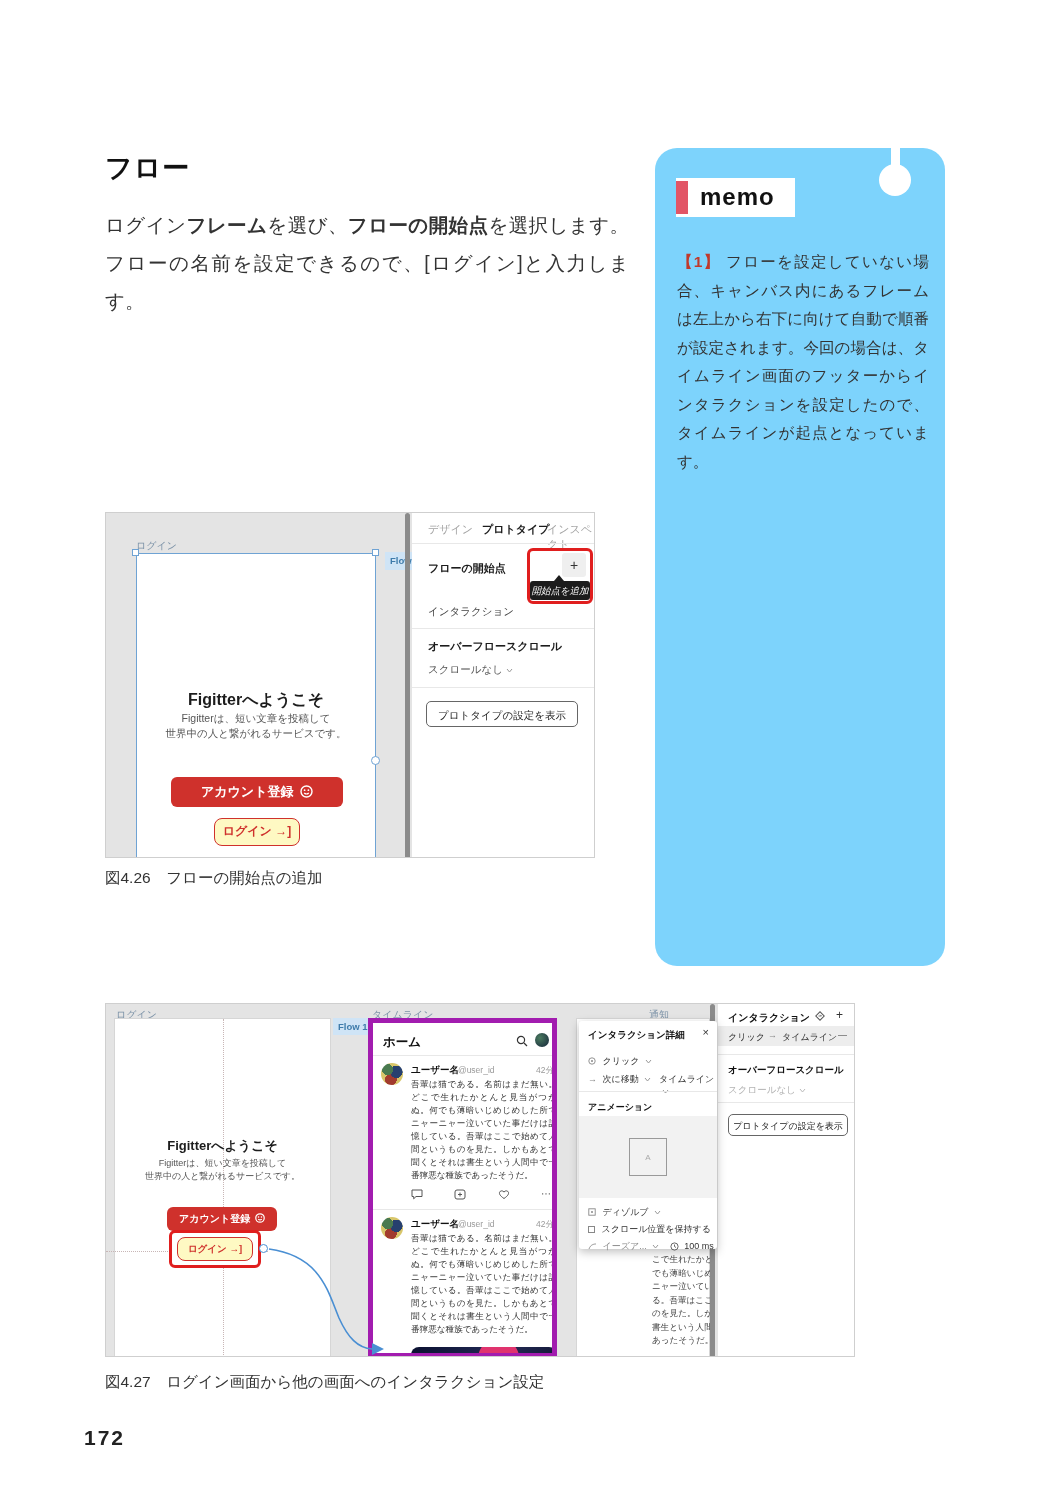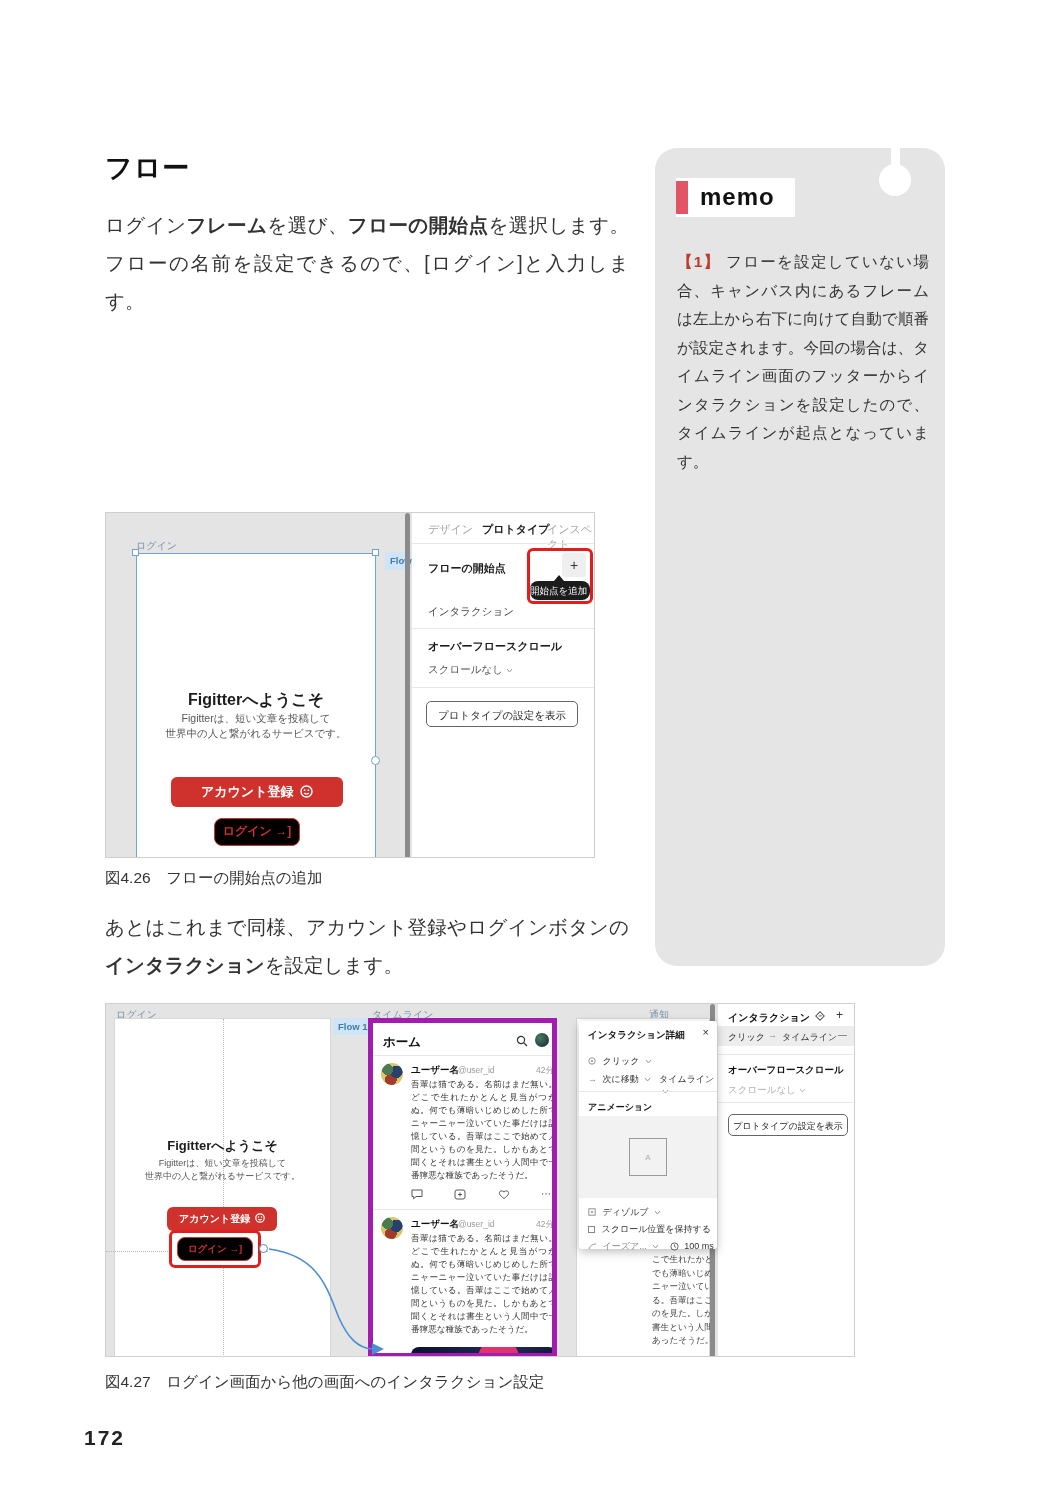--- a/index.html
+++ b/index.html
@@ -10,21 +10,21 @@
 
   
   .heading{left:105px;top:150px;font-size:27px;font-weight:bold;color:#111;letter-spacing:1px;}
   .bodycopy{left:105px;top:206px;width:524px;font-size:19.5px;line-height:38px;text-align:justify;color:#333;}
   .bodycopy p{margin:0;}
   .refsup{color:#c0392b;font-size:12px;vertical-align:super;font-weight:bold;}
   .caption{font-size:15.5px;color:#333;}
   .pagenum{left:84px;top:1426px;font-size:21px;font-weight:bold;color:#222;letter-spacing:2px;}
 
   
-  .memo{left:655px;top:148px;width:290px;height:818px;background:#e5e5e5;border-radius:22px;}
+  .memo{left:655px;top:148px;width:290px;height:818px;background:#7dd3fc;border-radius:22px;}
   .memo-slit{left:236px;top:0;width:9px;height:26px;background:#fff;}
   .memo-hole{left:224px;top:16px;width:32px;height:32px;background:#fff;border-radius:50%;}
   .memo-label{left:21px;top:30px;width:119px;height:39px;background:#fff;}
   .memo-bar{left:0;top:3px;width:12px;height:33px;background:#e25566;}
   .memo-word{left:24px;top:5px;font-size:24px;font-weight:bold;color:#111;letter-spacing:1px;}
   .memo-body{left:22px;top:100px;width:252px;font-size:15.5px;line-height:28.5px;text-align:justify;color:#333;}
   .memo-ref{color:#c0392b;font-weight:bold;}
 
   
   .fig{border:1px solid #cfcfcf;background:#e4e4e4;overflow:hidden;}
@@ -34,25 +34,25 @@
   .devframe{background:#fff;}
   .scrollbar{background:#8b8b8b;border-radius:3px;}
   .panel{background:#fff;}
   .divline{background:#e8e8e8;height:1px;}
   .chev{display:inline-block;vertical-align:middle;margin-left:3px;}
 
   
   .app-title{font-weight:bold;color:#1c1c1c;text-align:center;}
   .app-sub{color:#555;text-align:center;}
   .btn-red{background:#cf312c;color:#fff;font-weight:bold;text-align:center;border-radius:6px;}
-  .btn-ghost{background:#000000;color:#cf312c;font-weight:bold;text-align:center;border:1.5px solid #cf312c;border-radius:8px;}
+  .btn-ghost{background:#fef9c3;color:#cf312c;font-weight:bold;text-align:center;border:1.5px solid #cf312c;border-radius:8px;}
   .annobox{border:3px solid #e01e1e;border-radius:6px;}
   .sel-handle{width:7px;height:7px;background:#fff;border:1.5px solid #6fa3d4;}
   .flowbadge{background:#cfe4f6;color:#3f7cab;font-size:9.5px;font-weight:bold;line-height:17px;white-space:nowrap;overflow:hidden;}
-  .tooltip{background:#1c1c1c;color:#fff;font-size:9.5px;line-height:19px;border-radius:8px;}
+  .tooltip{background:#1c1c1c;color:#fff;font-size:9.5px;line-height:19px;text-align:center;border-radius:3px;font-style:italic;}
   .caret-up{width:0;height:0;border-left:5px solid transparent;border-right:5px solid transparent;border-bottom:6px solid #1c1c1c;}
 
   
   .tweet-name{font-size:9.5px;font-weight:bold;color:#111;}
   .tweet-id{font-size:8.5px;color:#9a9a9a;}
   .tweet-time{font-size:8.5px;color:#9a9a9a;}
   .tweet-body{font-size:8.6px;line-height:13px;color:#333;text-align:justify;}
   .tw-avatar{width:22px;height:22px;border-radius:50%;background:
      radial-gradient(circle at 30% 30%, #4a7a4f 0 25%, transparent 26%),
      radial-gradient(circle at 70% 40%, #27406e 0 30%, transparent 31%),
@@ -152,23 +152,20 @@
 
       <div class="abs okbtn" style="left:14px;top:188px;width:152px;height:26px;line-height:26px;font-size:10.5px;"><span>プロトタイプの設定を表示</span></div>
 
       <div class="abs caret-up" style="left:142px;top:62px;"></div>
       <div class="abs tooltip" style="left:118px;top:68px;width:60px;height:19px;">開始点を追加</div>
       <div class="abs annobox" style="left:115px;top:35px;width:66px;height:56px;"></div>
     </div>
   </div>
   <div class="abs caption" style="left:105px;top:868px;">図4.26　フローの開始点の追加</div>
 
-  <div class="abs bodycopy" style="top:908px;">
-    <p><span>あとはこれまで同様、アカウント登録やログインボタンの</span><span class="b">インタラクション</span><span>を設定します。</span></p>
-  </div>
 
   <div class="abs fig fig427">
 
     <div class="abs framelabel" style="left:10px;top:4px;">ログイン</div>
     <div class="abs devframe" style="left:8px;top:14px;width:217px;height:340px;border:1px solid #d6d6d6;">
       <div class="abs dotv" style="left:108px;top:0;height:340px;"></div>
       <div class="abs app-title" style="left:0;top:118px;width:100%;font-size:13px;">Figitterへようこそ</div>
       <div class="abs app-sub" style="left:0;top:138px;width:100%;font-size:9px;">Figitterは、短い文章を投稿して</div>
       <div class="abs app-sub" style="left:0;top:151px;width:100%;font-size:9px;">世界中の人と繋がれるサービスです。</div>
       <div class="abs btn-red" style="left:52px;top:188px;width:110px;height:24px;line-height:24px;font-size:10px;">

